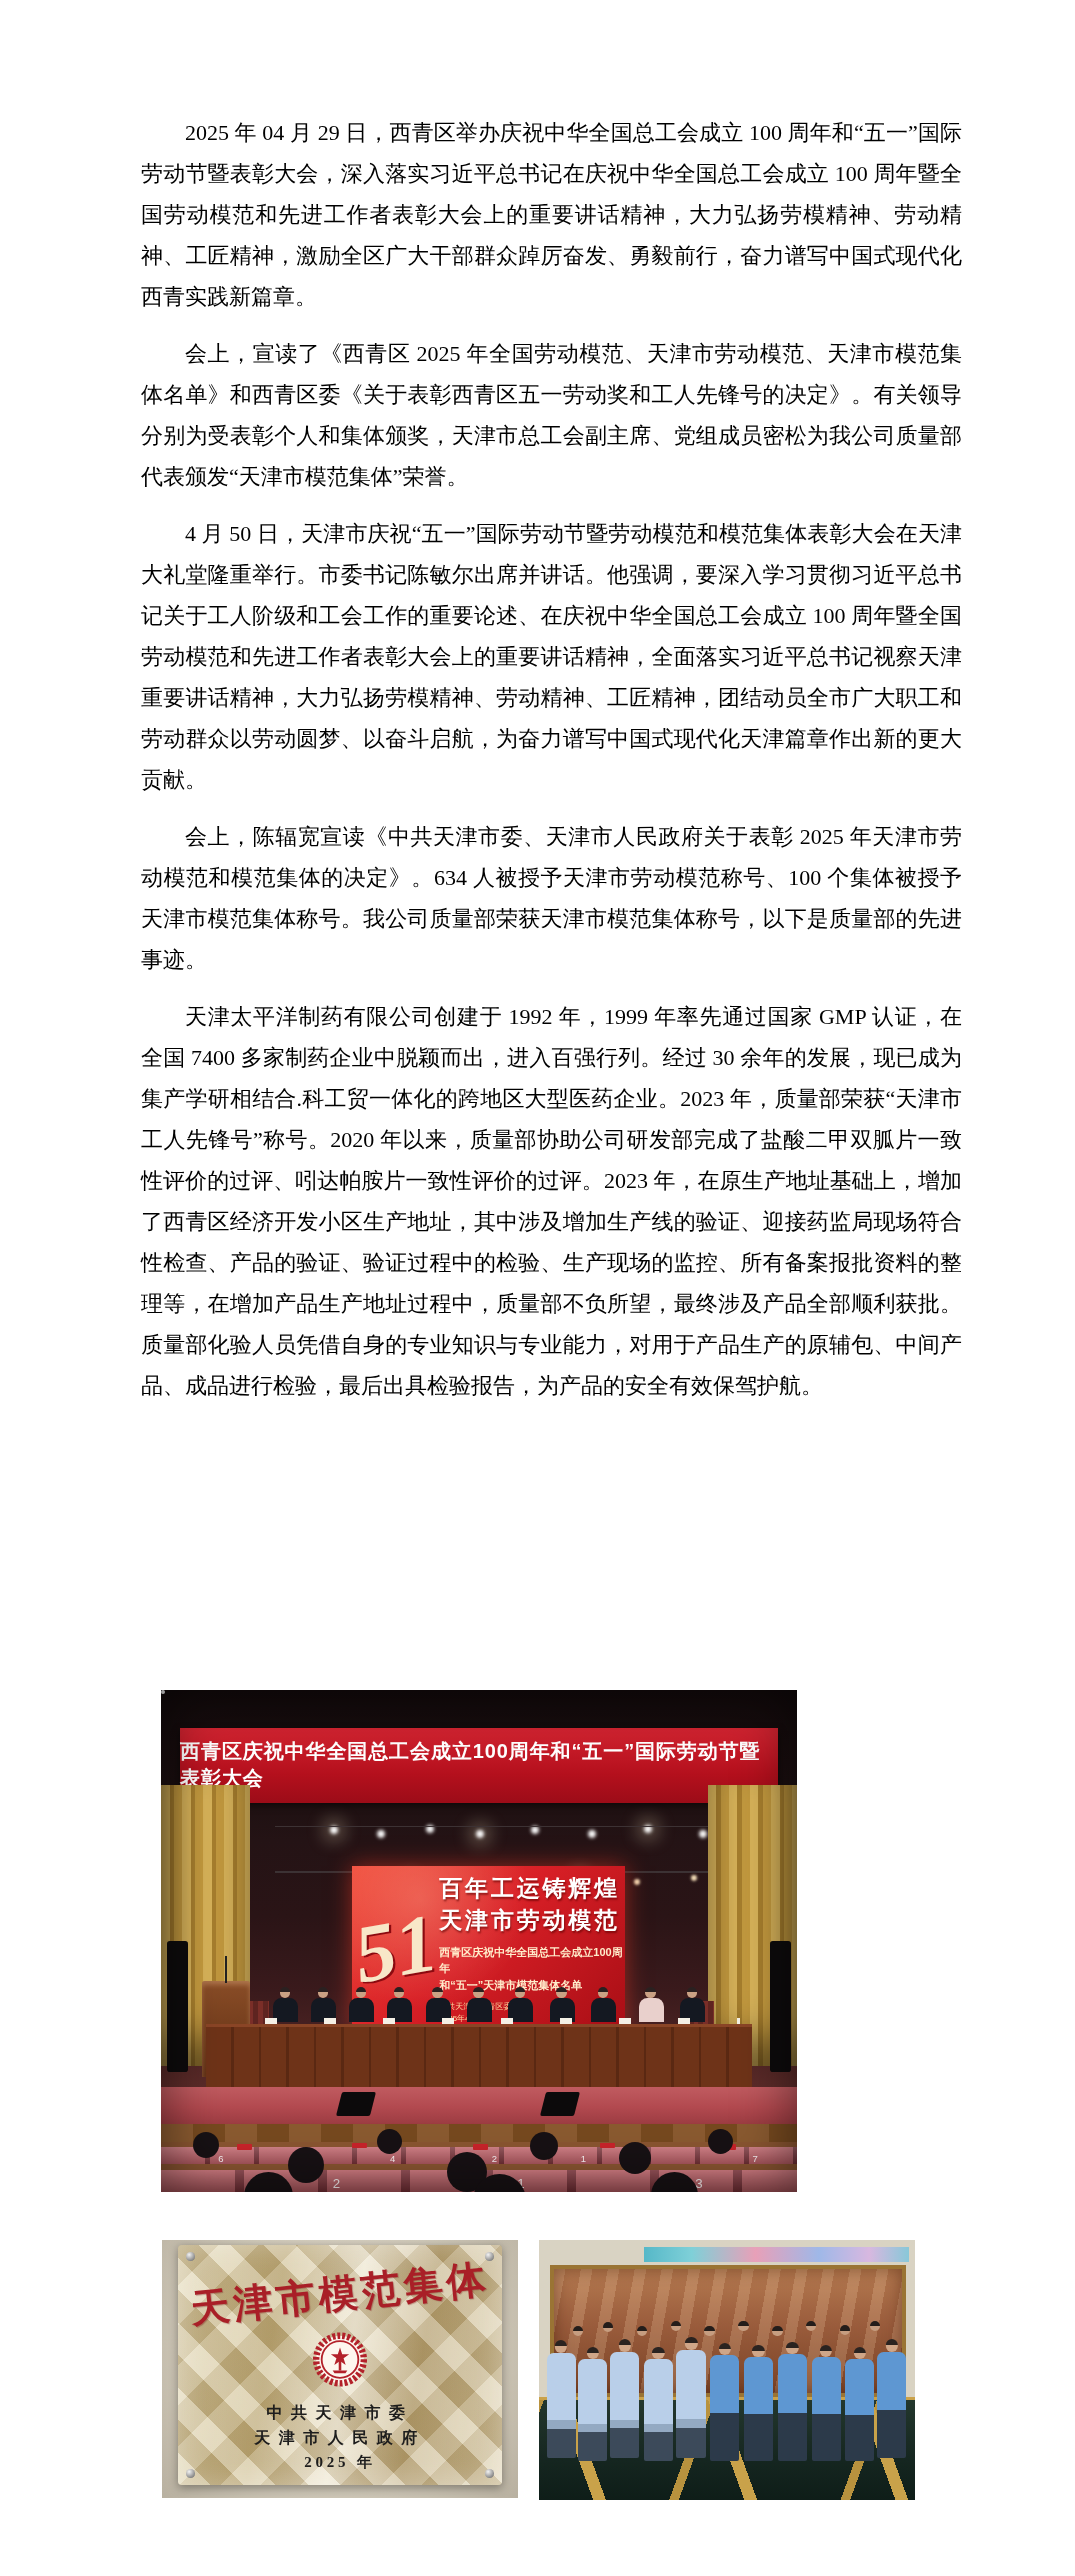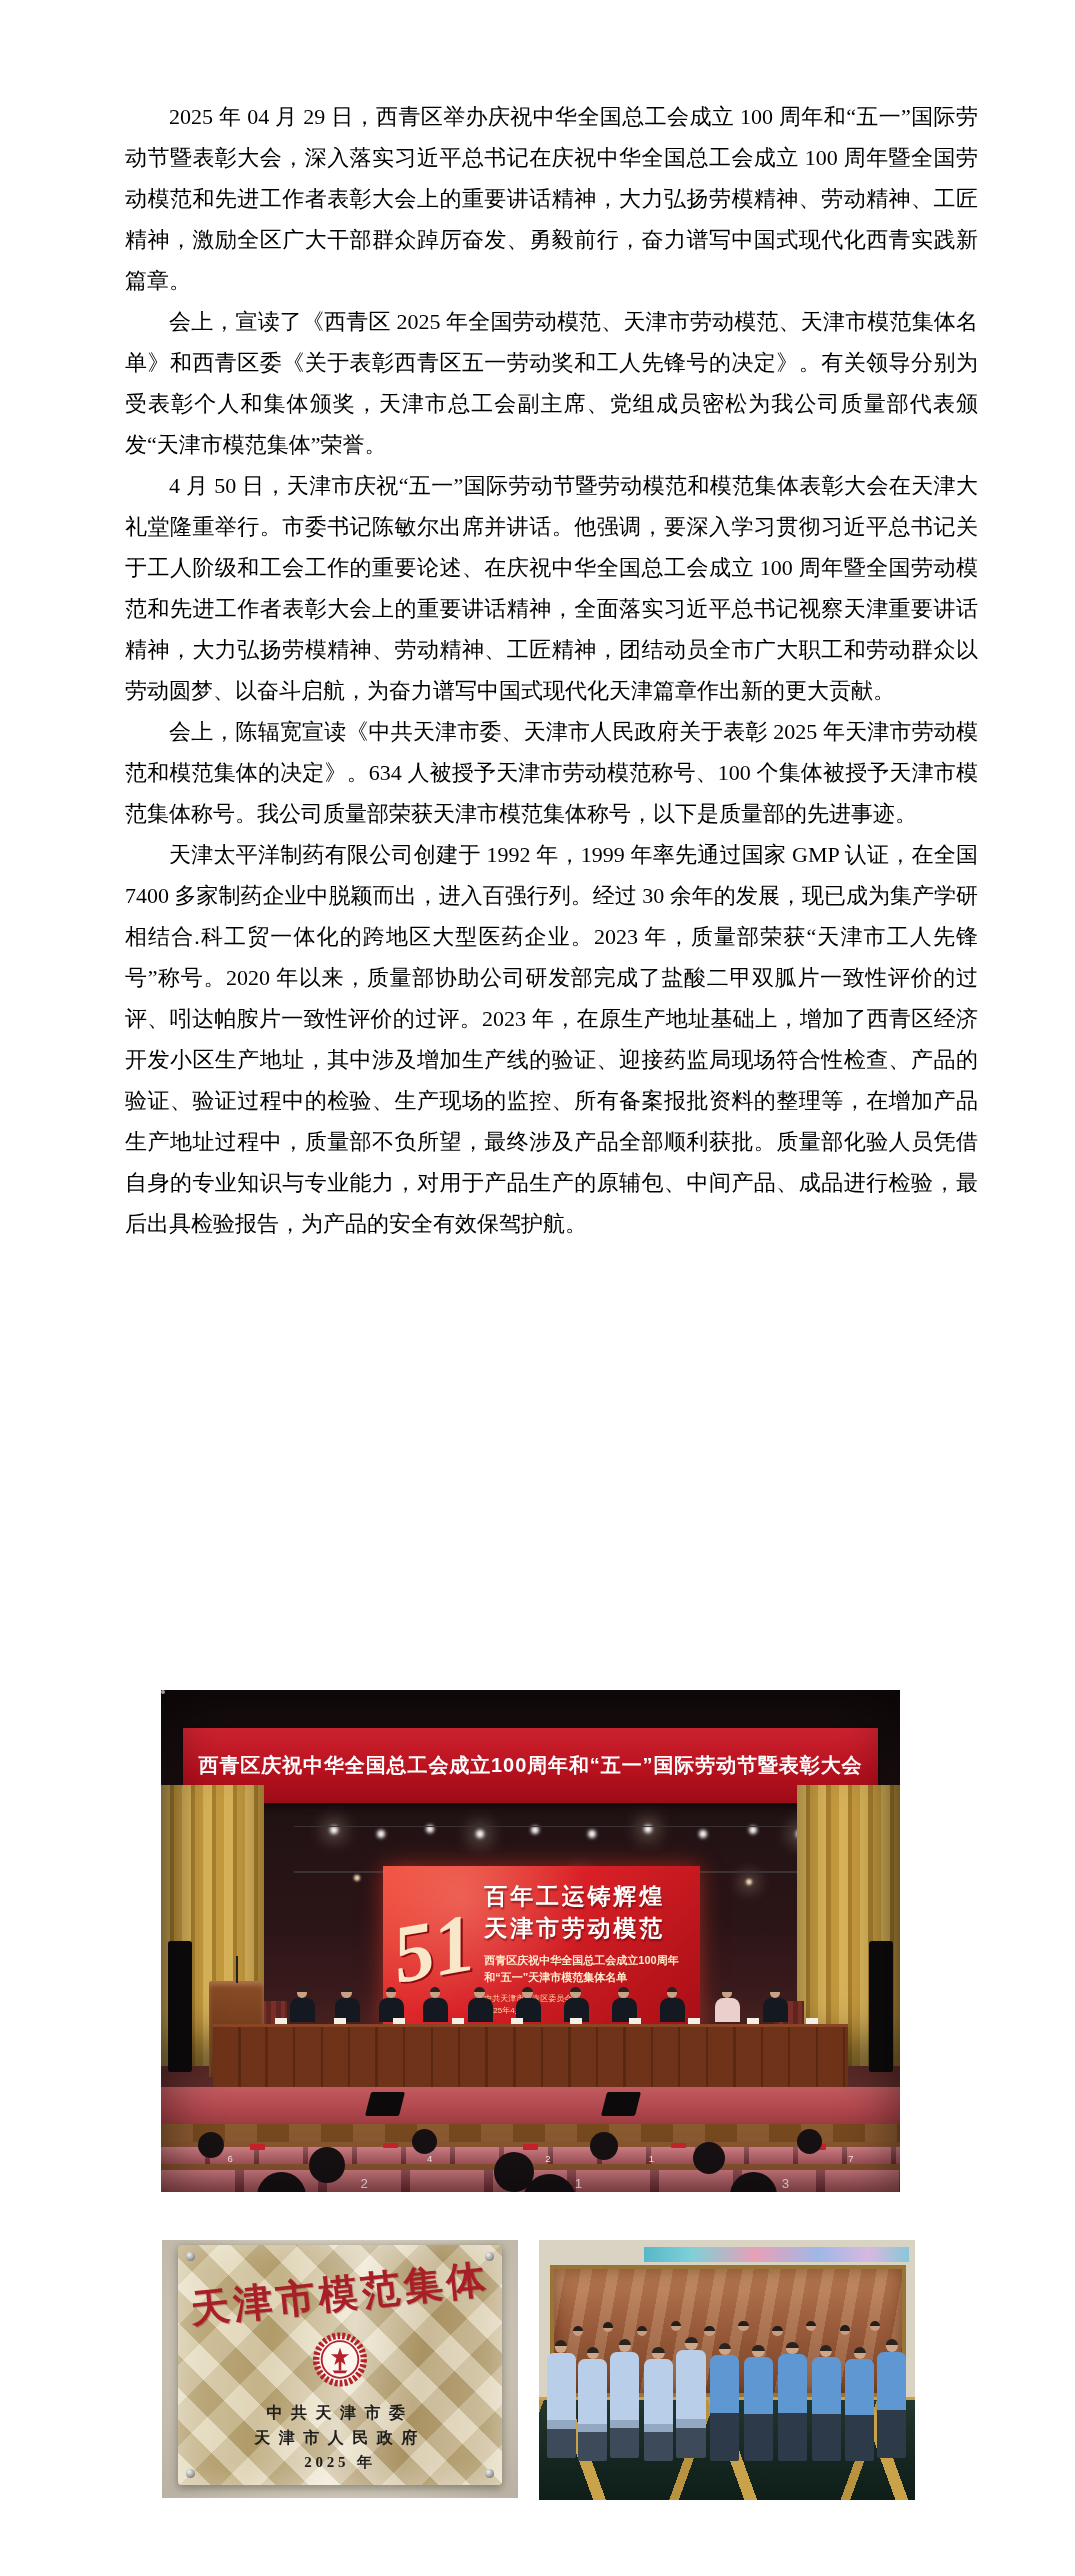--- a/index.html
+++ b/index.html
@@ -1,25 +1,25 @@
 <!DOCTYPE html>
 <html style="font-size:15px"><head>
 <meta charset="utf-8">
 <style>
   html,body{margin:0;padding:0;background:#ffffff;}
   .page{position:relative;width:1075px;height:2576px;background:#ffffff;overflow:hidden;
         font-family:"Liberation Serif","DejaVu Serif",serif;}
   
   .article{position:absolute;left:125px;top:96px;width:853px;color:#000;
            font-size:22px;line-height:41px;text-align:justify;}
-  .article p{margin:0;text-indent:2em;}
+  .article p{margin:16px;text-indent:2em;}
   
   .photo{position:absolute;overflow:hidden;}
   
-  .photo-main{left:161px;top:1690px;width:739px;height:502px;background:
+  .photo-main{left:161px;top:1690px;width:636px;height:502px;background:
      linear-gradient(180deg,#120a0b 0%,#1b0f10 18%,#241315 30%,#2a1416 45%,#3a1a1c 60%,#5a2a28 78%,#6b3a34 100%);}
   .pm-banner{position:absolute;left:3%;right:3%;top:7.5%;height:15%;
      background:linear-gradient(180deg,#d42431 0%,#b5101d 60%,#9c0c18 100%);
      display:flex;align-items:center;justify-content:center;
      color:#fff;font-weight:bold;font-size:20px;letter-spacing:0.9px;
      font-family:"Liberation Sans",sans-serif;box-shadow:0 2.8px 7.6px rgba(0,0,0,.6);}
   .pm-truss{position:absolute;left:18%;right:10%;height:1.9px;background:#3c3234;}
   .pm-lights{position:absolute;left:0;top:0;width:3.8px;height:3.8px;border-radius:50%;background:#fff;
      box-shadow:
       171px 138px 3.8px 1.9px #fff, 218px 142px 3.8px 1.9px #fff, 267px 137px 3.8px 1.9px #fff,

